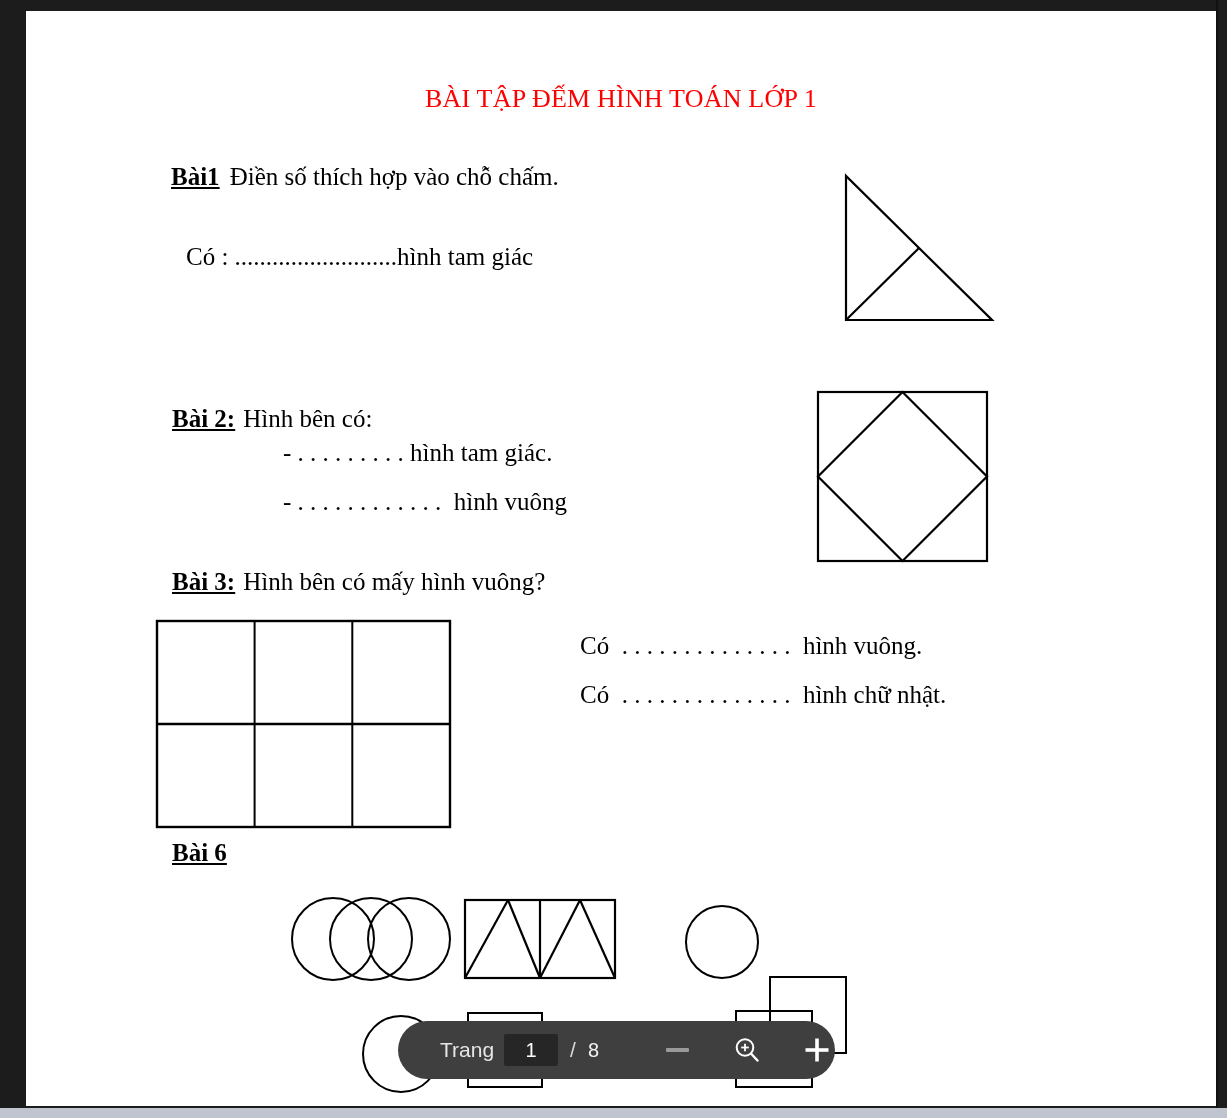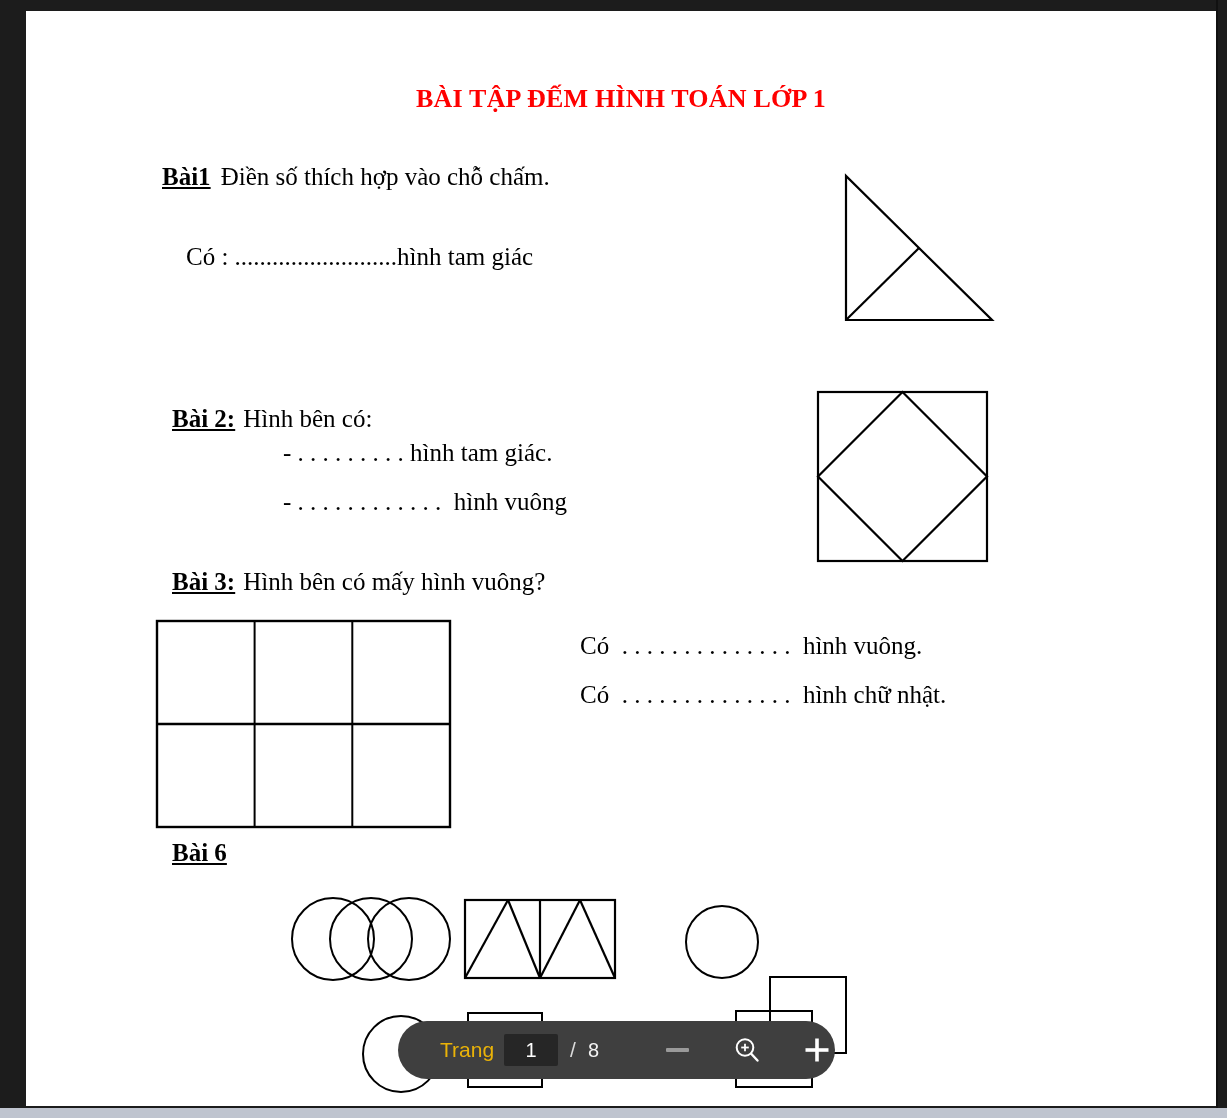--- a/index.html
+++ b/index.html
@@ -45,21 +45,21 @@
     background: #bfc4cf;
   }
 
   
   .doc-title {
     position: absolute;
     left: 0; top: 73px;
     width: 1190px;
     text-align: center;
     color: #ff0000;
-    font-weight: bold;
+    font-weight: normal;
     font-size: 26px;
     letter-spacing: .2px;
   }
   .line {
     position: absolute;
     font-size: 25px;
     color: #000;
     white-space: pre;
   }
   .bold-ul {
@@ -86,21 +86,21 @@
     color: #ffffff;
   }
   #page-group {
     display: flex;
     align-items: center;
     padding-left: 42px;
     gap: 10px;
   }
   .tb-label {
     font-size: 21px;
-    color: #eab308;
+    color: #e5e5e5;
   }
   #page-input {
     width: 50px;
     height: 30px;
     background: #262626;
     border: none;
     outline: none;
     color: #ffffff;
     font-size: 20px;
     text-align: center;
@@ -137,21 +137,21 @@
 </style>
 </head>
 <body>
 
 <div id="viewer-frame">
 
   <div id="page-sheet">
 
     <div class="doc-title">BÀI TẬP ĐẾM HÌNH TOÁN LỚP 1</div>
 
-    <div class="line" style="left:136px; top:152px;"><span class="bold-ul">Bài1</span><span style="padding-left:10px;">Điền số thích hợp vào chỗ chấm.</span></div>
+    <div class="line" style="left:145px; top:152px;"><span class="bold-ul">Bài1</span><span style="padding-left:10px;">Điền số thích hợp vào chỗ chấm.</span></div>
 
     <div class="line" style="left:160px; top:232px;">Có : ..........................hình tam giác</div>
 
     <div class="fig" style="left:816px; top:157px;">
       <svg width="156" height="160" viewBox="0 0 156 160">
         <polygon points="4,8 4,152 150,152" fill="none" stroke="#000" stroke-width="2.2"></polygon>
         <line x1="4" y1="152" x2="77" y2="80" stroke="#000" stroke-width="2.2"></line>
       </svg>
     </div>
 

